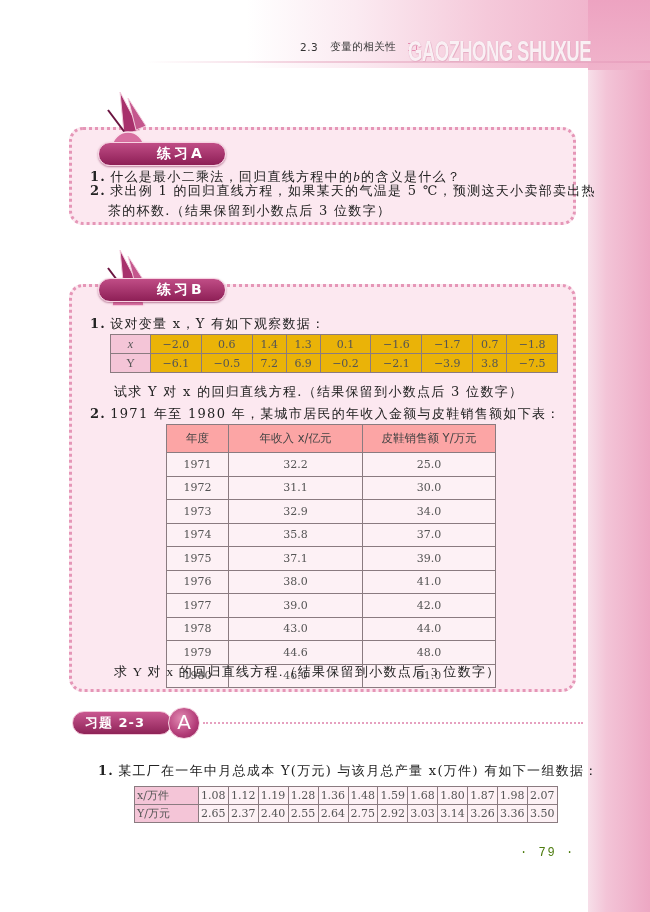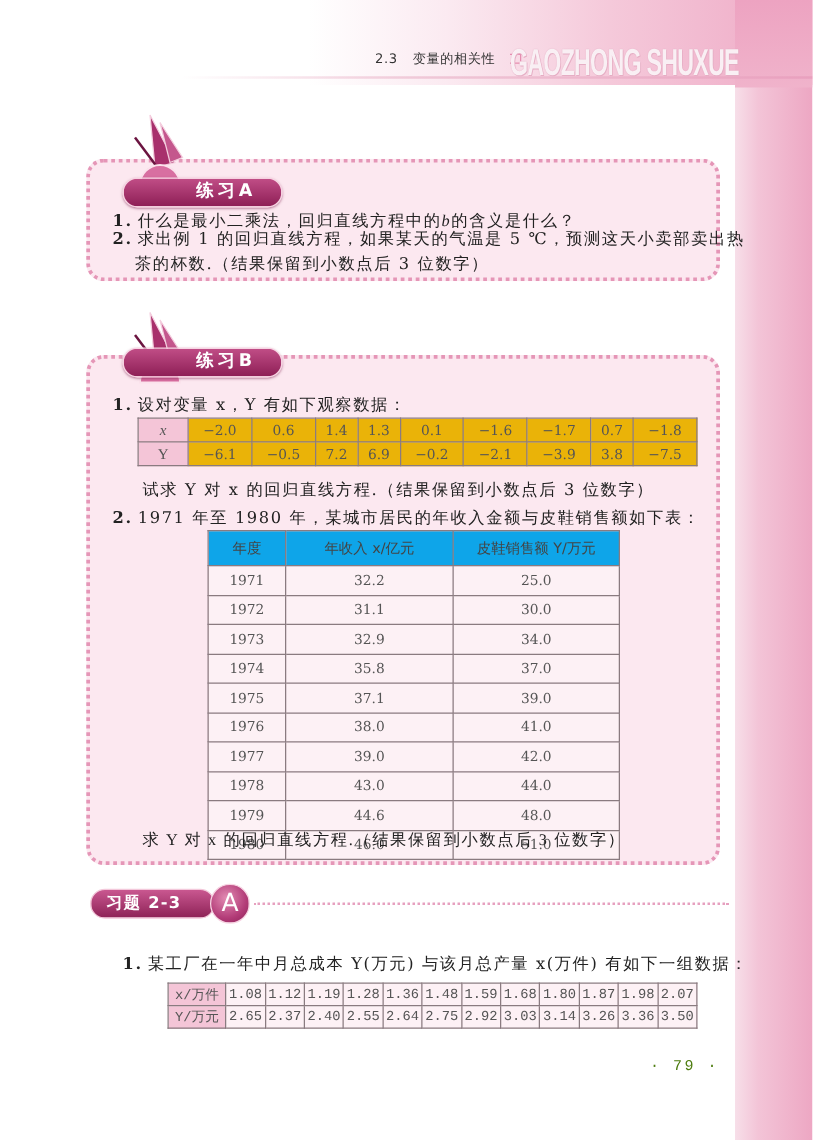--- a/index.html
+++ b/index.html
@@ -67,33 +67,33 @@
     border: 1px solid #8a7b80; height: 19px; text-align: center;
     font-size: 11px; color: #555; background: #eab308;
     font-family: "DejaVu Serif", serif;
   }
   .tbl-xy { border: 1.5px solid #444; }
   .tbl-xy td.hd { background: #f4c5d7; font-family: "Liberation Serif", serif; font-style: italic; font-size: 12px; }
   .tbl-xy td.hd.up { font-style: normal; }
 
   .tbl-year { border: 1.5px solid #444; }
   .tbl-year th {
-    background: #0ea5e9; font-weight: normal; font-size: 11.5px; color: #444;
+    background: #fca5a5; font-weight: normal; font-size: 11.5px; color: #444;
     height: 28px; border: 1px solid #8a7b80;
     font-family: "DejaVu Sans", "Liberation Sans", sans-serif;
   }
   .tbl-year td {
     background: #fdf1f5; border: 1px solid #8a7b80; height: 23.5px;
     text-align: center; font-size: 11px; color: #555;
   }
 
   .tbl-cost { border: 1.5px solid #444; }
   .tbl-cost td {
-    border: 1px solid #8a7b80; height: 18px; text-align: center; font-size: 11px;
-    color: #555; background: #fdf1f5; padding: 0 2px; font-family: Liberation Mono, monospace;
+    border: 1px solid #8a7b80; height: 18px; font-size: 11px;
+    color: #555; background: #fdf1f5; padding: 0 2px;
   }
   .tbl-cost td.hd { background: #f4c5d7; font-size: 11px; width: 64px; }
 
   
   .ex-badge {
     position: absolute; left: 72px; top: 711px; width: 100px; height: 24px;
     border-radius: 12px; background: linear-gradient(180deg, #c95790 0%, #8e2357 100%);
     border: 1.5px solid #f3c8da; color: #fff; font-weight: bold; font-size: 13px;
     font-family: "DejaVu Sans", "Liberation Sans", sans-serif; letter-spacing: 1px;
     line-height: 21px; padding-left: 12px;

